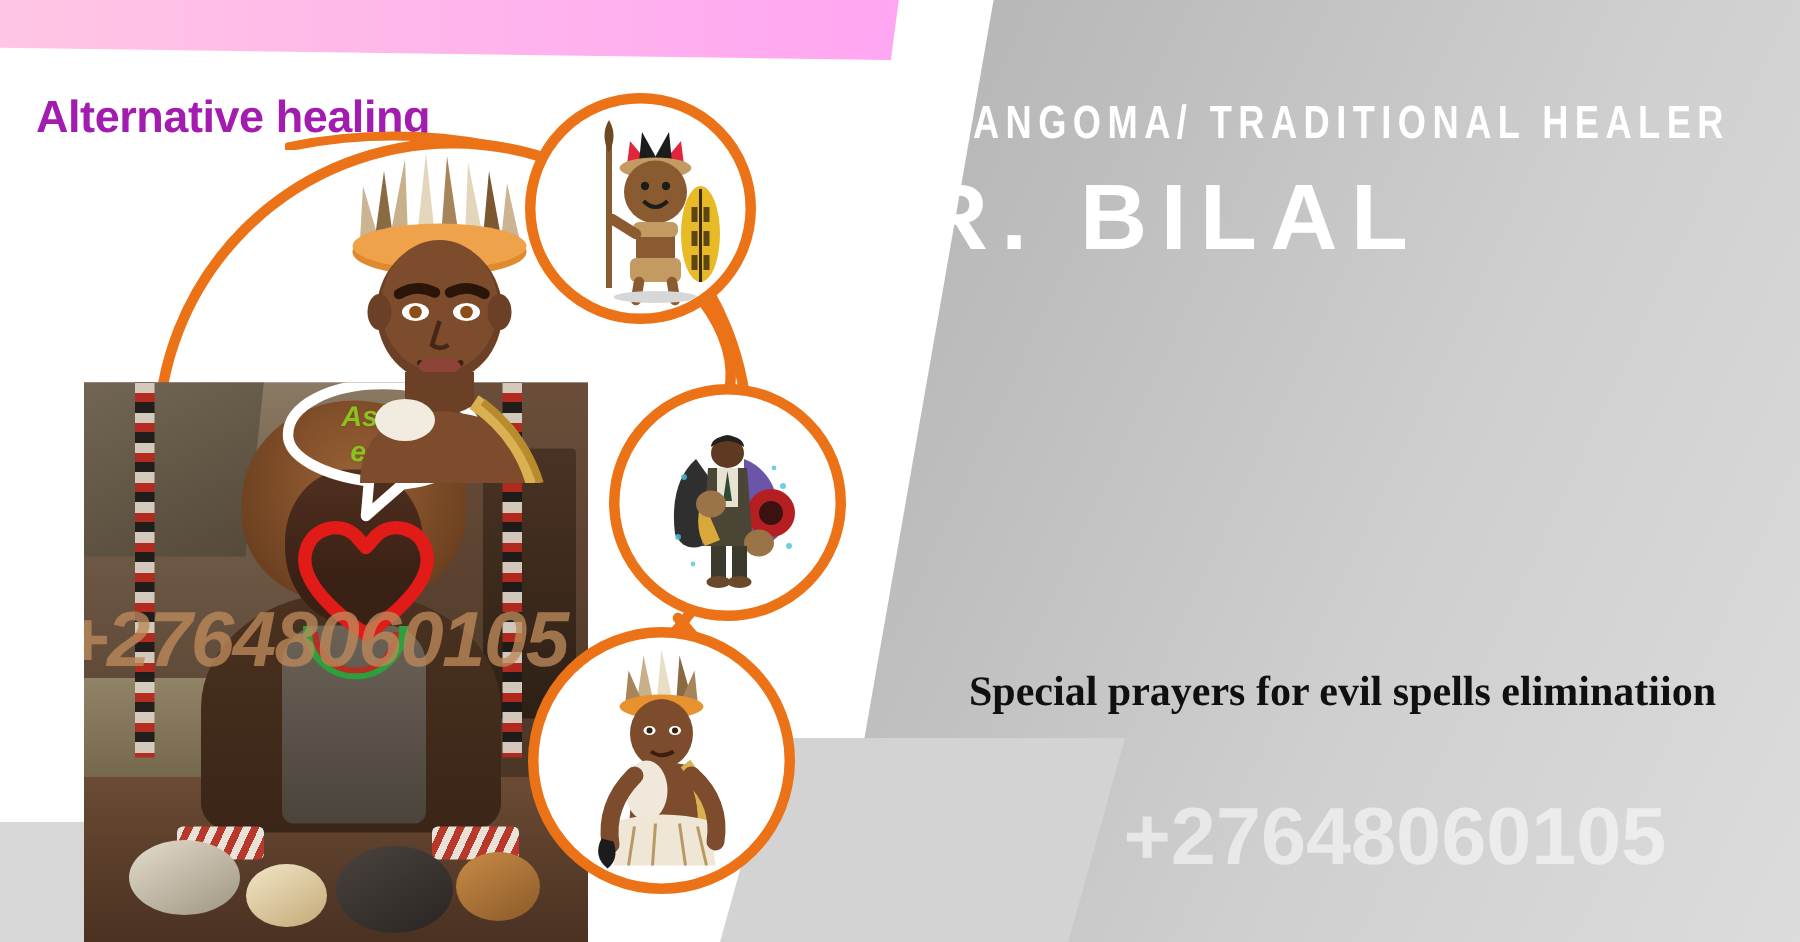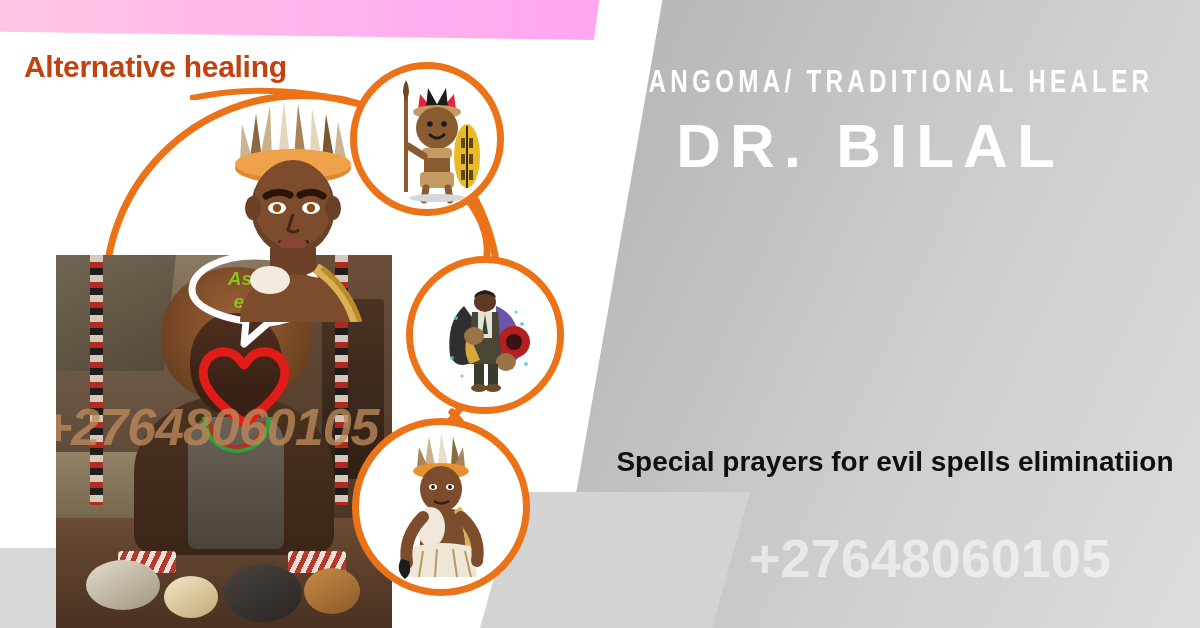--- a/index.html
+++ b/index.html
@@ -49,22 +49,22 @@
     clip-path:polygon(14% 0, 100% 0, 86% 100%, 0 100%);
   }
   .gray-strip-left {
     position:absolute; left:0; bottom:0;
     width:56px; height:80px;
     background:#d7d7d7;
   }
 
   
   .alt-heading {
-    position:absolute; left:24px; top:50px;
-    font-size:30px; font-weight:bold; color:#c2410c;
+    position:absolute; left:24px; top:62px;
+    font-size:30px; font-weight:bold; color:#a21caf;
     letter-spacing:-0.3px;
     white-space:nowrap;
   }
   .alt-underline {
     position:absolute; left:190px; top:86px;
     width:140px; height:14px; overflow:hidden;
   }
 
   
   .photo-block {
@@ -191,31 +191,31 @@
   .kicker {
     position:absolute; left:560px; top:64px; width:620px;
     font-size:31px; font-weight:bold; color:#ffffff;
     letter-spacing:5.5px; text-align:center;
     transform:scaleX(0.78); transform-origin:center;
     white-space:nowrap;
   }
   .name {
     position:absolute; left:560px; top:110px; width:620px;
     font-size:62px; font-weight:bold; color:#ffffff;
-    letter-spacing:9px; text-align:center; white-space:nowrap;
+    letter-spacing:9px; text-align:left; white-space:nowrap;
   }
   .red-copy {
     position:absolute; left:542px; top:218px; width:640px;
     font-size:31px; font-weight:bold; color:#f93a2d;
     line-height:1.33; text-align:center;
   }
   .black-copy {
     position:absolute; left:600px; top:443px; width:590px;
     font-size:28px; font-weight:bold; color:#101010;
-    line-height:1.36; text-align:center;
+    line-height:1.36; text-align:center;font-family:Liberation Serif, serif;
   }
   .phone-watermark {
     position:absolute; left:660px; top:527px; width:540px;
     font-size:54px; font-weight:bold; color:rgba(255,255,255,0.55);
     text-align:center; white-space:nowrap; letter-spacing:0px;
   }
 </style>
 </head>
 <body>
 

